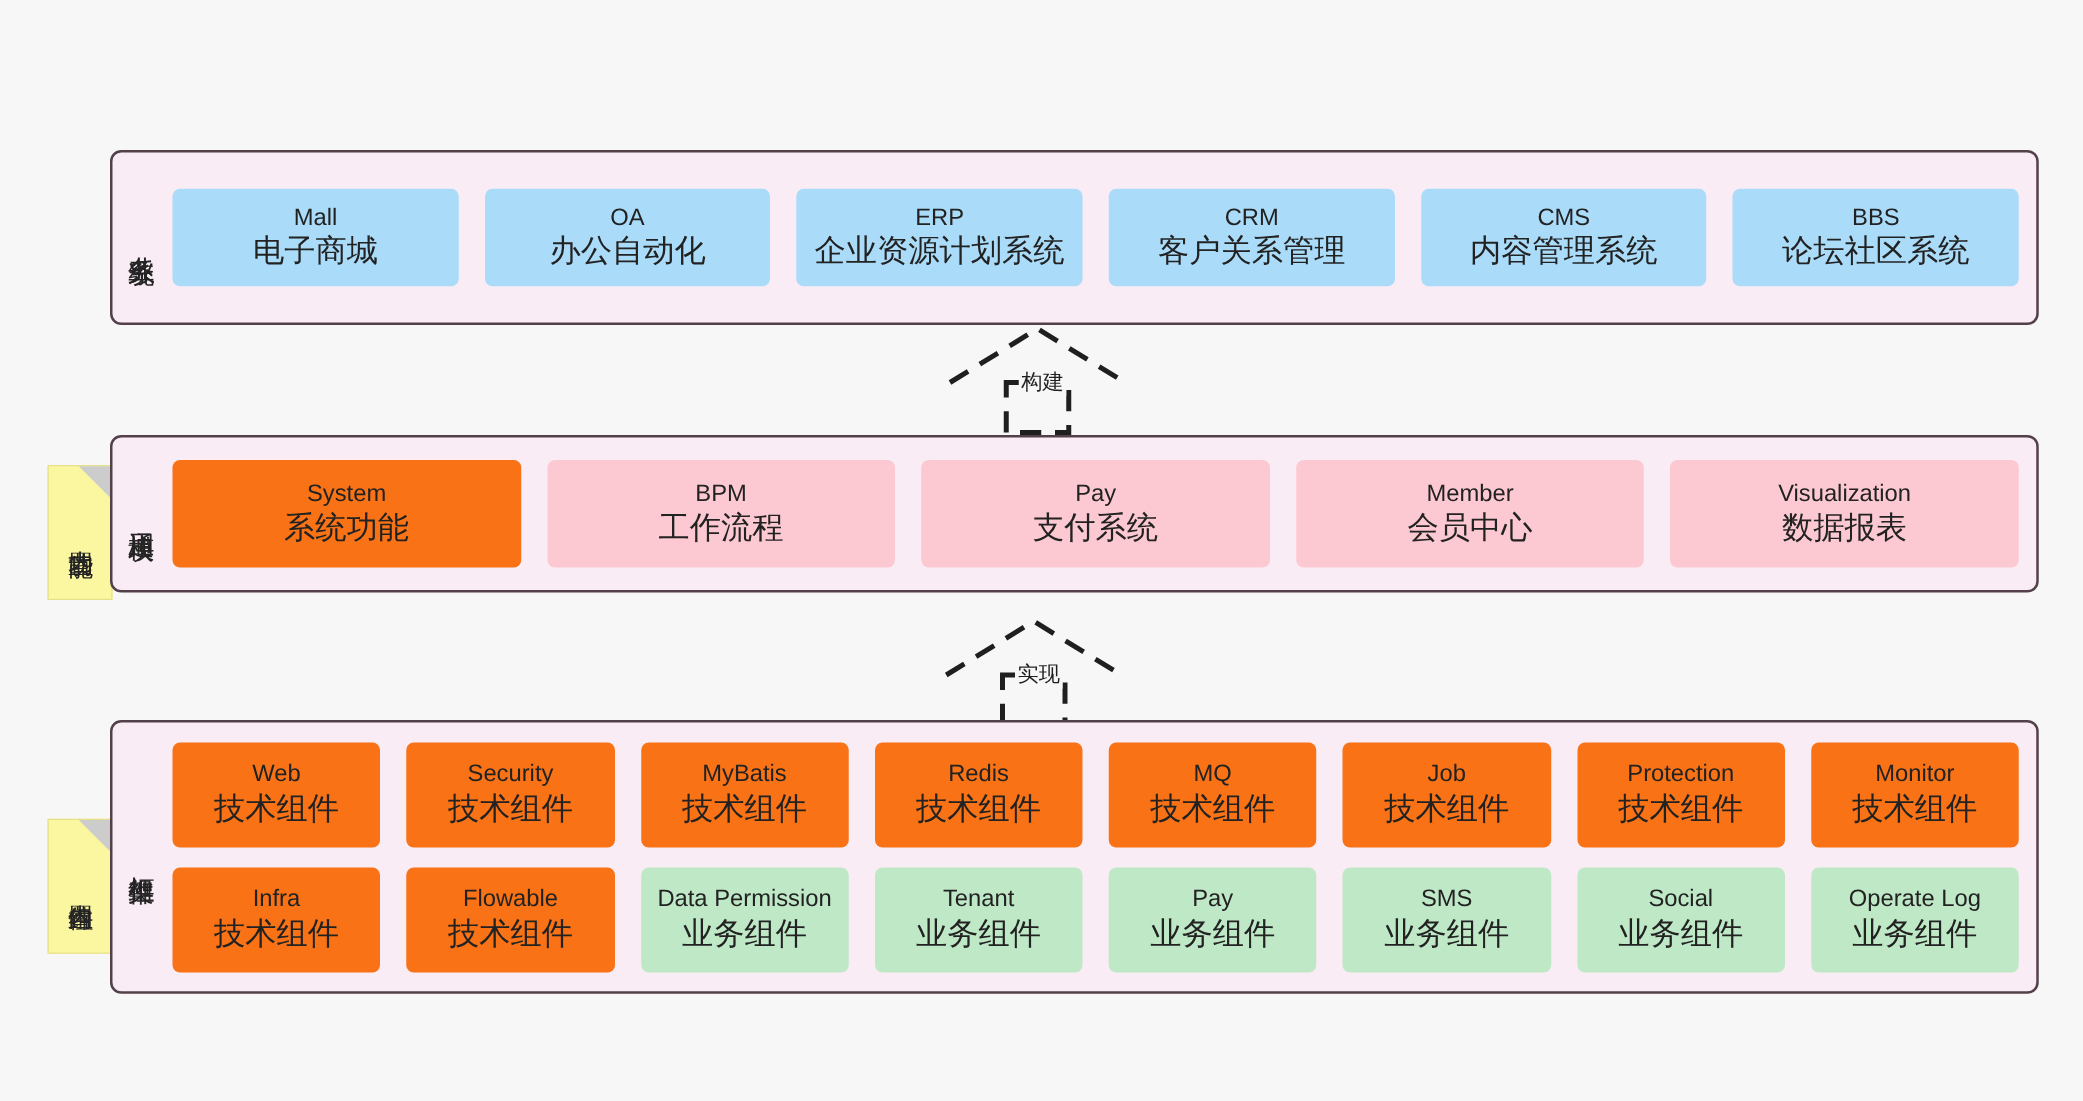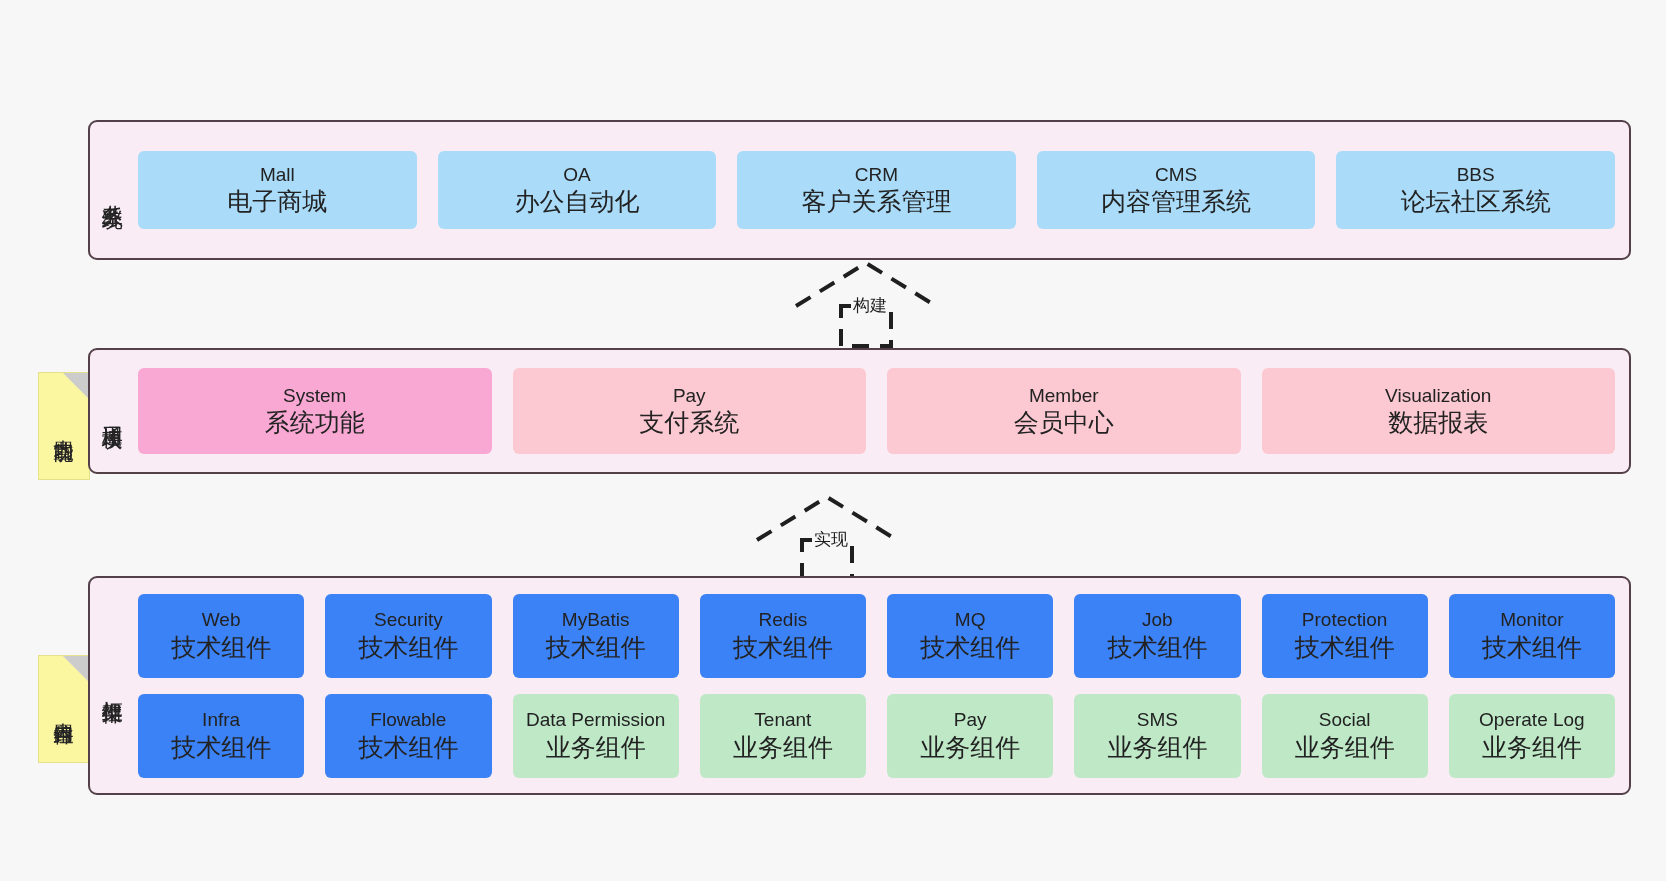--- a/index.html
+++ b/index.html
@@ -63,23 +63,23 @@
     text-align:center;
     line-height:1.24;
     font-size:19px;
     color:#222;
     padding:4px 6px;
     overflow:hidden;
   }
   .card .t1{font-size:19px;}
   .card .t2{font-size:25px;}
   .card.biz{height:78px;background:#aadcfa;}
-  .card.mod-strong{height:86px;background:#f9a8d4;}
+  .card.mod-strong{height:86px;background:#f97316;}
   .card.mod-soft{height:86px;background:#fcc9d2;}
-  .card.tech{height:84px;background:#3b82f6;}
+  .card.tech{height:84px;background:#f97316;}
   .card.bizcomp{height:84px;background:#bfe8c7;justify-content:center;}
 
   
   #panel-business{left:88px;top:120px;width:1543px;height:140px;}
   #panel-modules {left:88px;top:348px;width:1543px;height:126px;}
   #panel-framework{left:88px;top:576px;width:1543px;height:219px;}
   #panel-framework .panel-body{gap:16px;padding:12px 14px 12px 4px;}
 
   
   .note{
@@ -113,21 +113,21 @@
   .uml-arrow{position:absolute;}
   .uml-arrow .lbl{
     position:absolute;
     font-size:17px;
     color:#1f1f1f;
     white-space:nowrap;
     background:#f7f7f7;
     padding:0 2px;
     user-select:none;
   }
-  #arrow-build{left:791px;top:258px;width:150px;height:90px;}
+  #arrow-build{left:755px;top:258px;width:150px;height:90px;}
   #arrow-build .lbl{left:60px;top:36px;}
   #arrow-implement{left:752px;top:492px;width:150px;height:90px;}
   #arrow-implement .lbl{left:60px;top:36px;}
 </style>
 </head>
 <body>
 
 <div class="stage">
 
   <div class="panel" id="panel-business">
@@ -136,20 +136,24 @@
       <div class="row">
         <div class="card biz">
           <span class="t1">Mall</span>
           <span class="t2">电子商城</span>
         </div>
         <div class="card biz">
           <span class="t1">OA</span>
           <span class="t2">办公自动化</span>
         </div>
         <div class="card biz">
+          <span class="t1">ERP</span>
+          <span class="t2">企业资源计划系统</span>
+        </div>
+        <div class="card biz">
           <span class="t1">CRM</span>
           <span class="t2">客户关系管理</span>
         </div>
         <div class="card biz">
           <span class="t1">CMS</span>
           <span class="t2">内容管理系统</span>
         </div>
         <div class="card biz">
           <span class="t1">BBS</span>
           <span class="t2">论坛社区系统</span>
@@ -173,20 +177,24 @@
 
   <div class="panel" id="panel-modules">
     <div class="panel-title">通用模块</div>
     <div class="panel-body">
       <div class="row">
         <div class="card mod-strong">
           <span class="t1">System</span>
           <span class="t2">系统功能</span>
         </div>
         <div class="card mod-soft">
+          <span class="t1">BPM</span>
+          <span class="t2">工作流程</span>
+        </div>
+        <div class="card mod-soft">
           <span class="t1">Pay</span>
           <span class="t2">支付系统</span>
         </div>
         <div class="card mod-soft">
           <span class="t1">Member</span>
           <span class="t2">会员中心</span>
         </div>
         <div class="card mod-soft">
           <span class="t1">Visualization</span>
           <span class="t2">数据报表</span>

